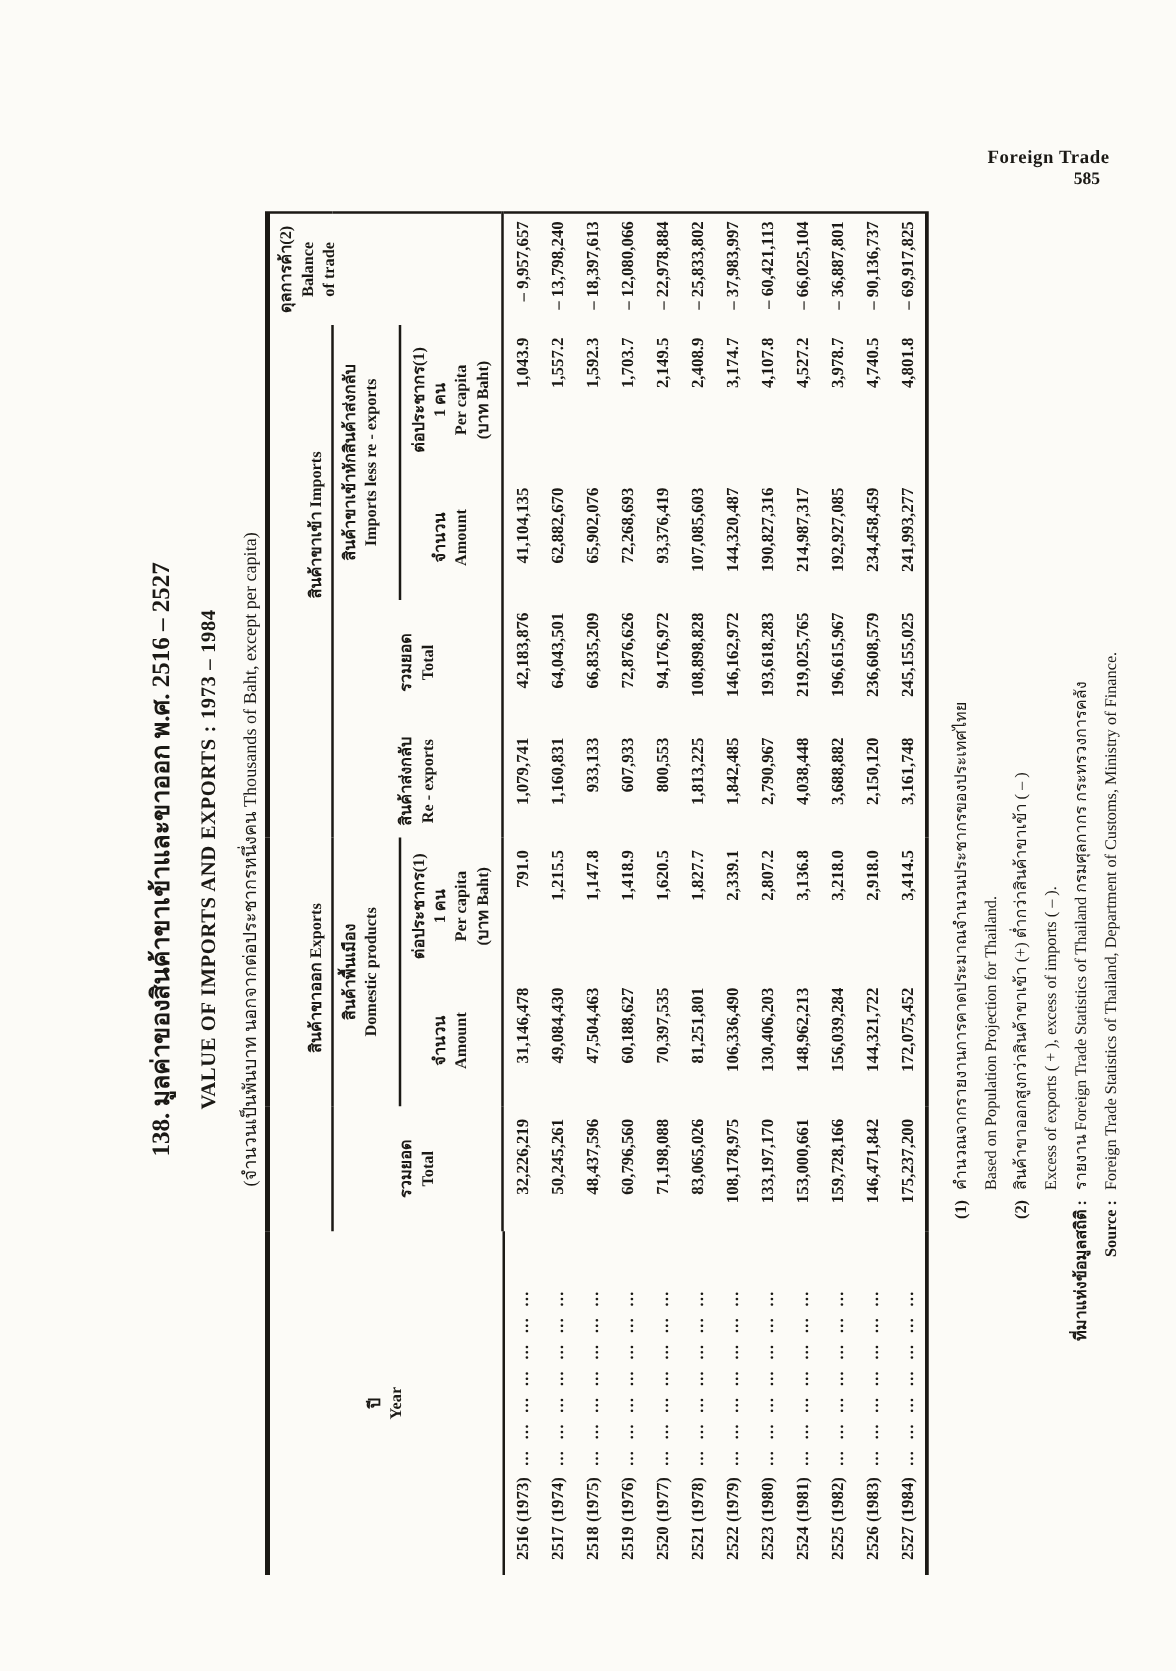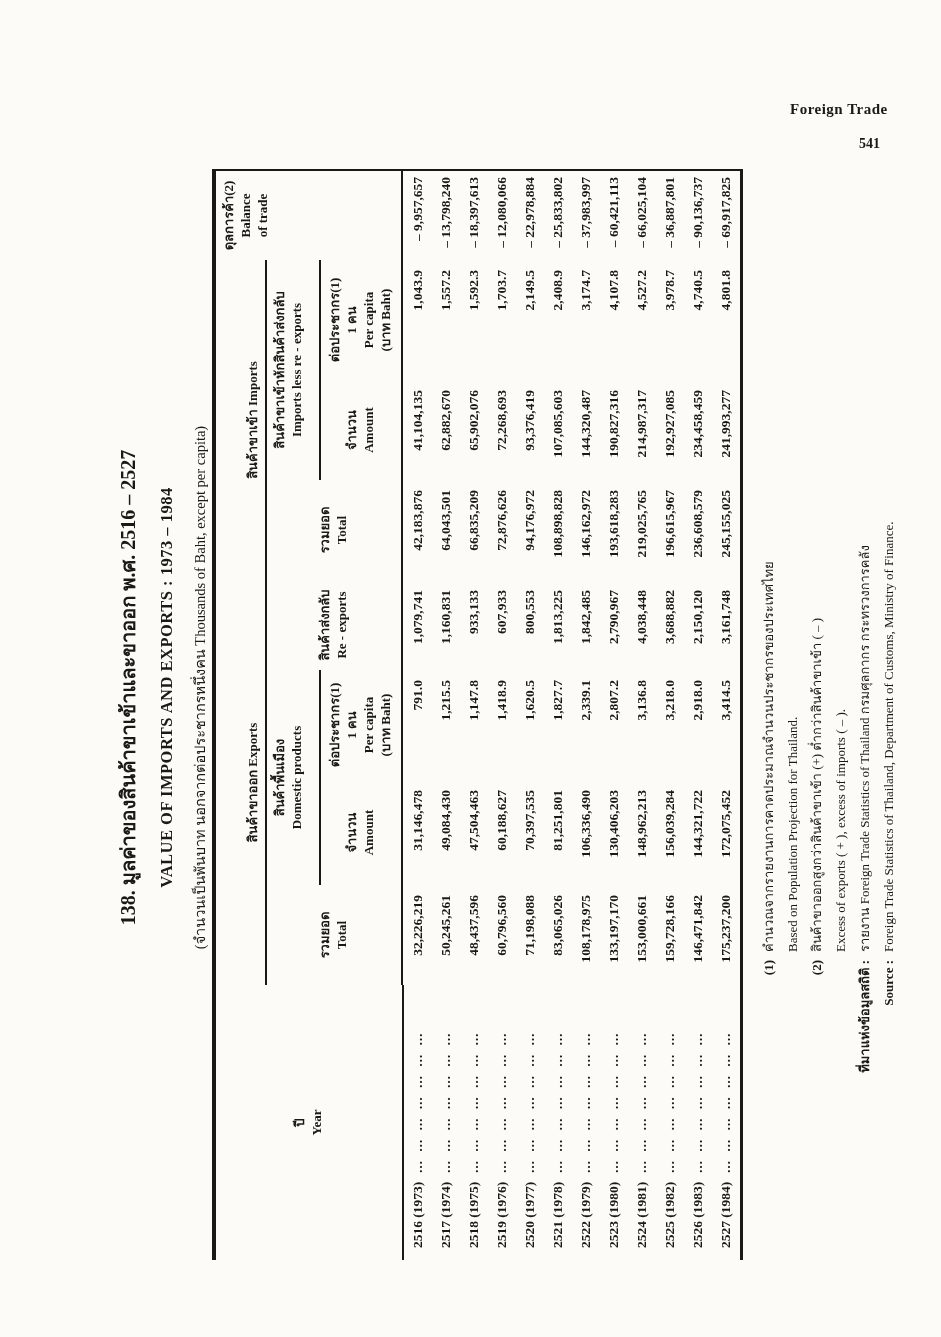--- a/index.html
+++ b/index.html
@@ -1,19 +1,19 @@
 <!DOCTYPE html>
 <html><head>
 <meta charset="utf-8">
 <style>
   html,body{margin:0;padding:0;background:#888;}
   .page{position:relative;width:941px;height:1337px;background:#fcfbf7;overflow:hidden;
         font-family:"Liberation Serif","DejaVu Serif",serif;color:#1b1915;}
   
-  .pg-head{position:absolute;left:790px;top:101px;font-size:15px;font-weight:bold;letter-spacing:.5px;}
+  .pg-head{position:absolute;left:790px;top:118px;font-size:15px;font-weight:bold;letter-spacing:.5px;}
   .pg-num{position:absolute;left:859px;top:136px;font-size:14px;font-weight:bold;}
   
   .sheet{position:absolute;left:112px;top:105px;width:1165px;height:800px;
          transform-origin:0 0;transform:translateY(1165px) rotate(-90deg);}
   .title-block{position:absolute;left:0;top:0;width:1165px;text-align:center;}
   .t1{font-size:20px;font-weight:bold;}
   .t2{font-size:16.5px;font-weight:bold;margin-top:13px;letter-spacing:.5px;}
   .t3{font-size:14.5px;margin-top:11px;}
   
   .tbl-wrap{position:absolute;left:10px;top:100px;}
@@ -37,21 +37,21 @@
   .fn-row{display:flex;line-height:24px;}
   .fn-label{width:160px;text-align:right;padding-right:8px;flex:none;font-weight:bold;white-space:nowrap;}
   .fn-text{flex:1;white-space:nowrap;}
 </style>
 </head>
 <body>
 
 <div class="page">
 
   <div class="pg-head">Foreign Trade</div>
-  <div class="pg-num">541</div>
+  <div class="pg-num">585</div>
 
   <div class="sheet">
 
     <div class="title-block">
       <div class="t1">138. มูลค่าของสินค้าขาเข้าและขาออก พ.ศ. 2516 – 2527</div>
       <div class="t2">VALUE OF IMPORTS AND EXPORTS : 1973 – 1984</div>
       <div class="t3">(จำนวนเป็นพันบาท นอกจากต่อประชากรหนึ่งคน Thousands of Baht, except per capita)</div>
     </div>
 
     <div class="tbl-wrap">

